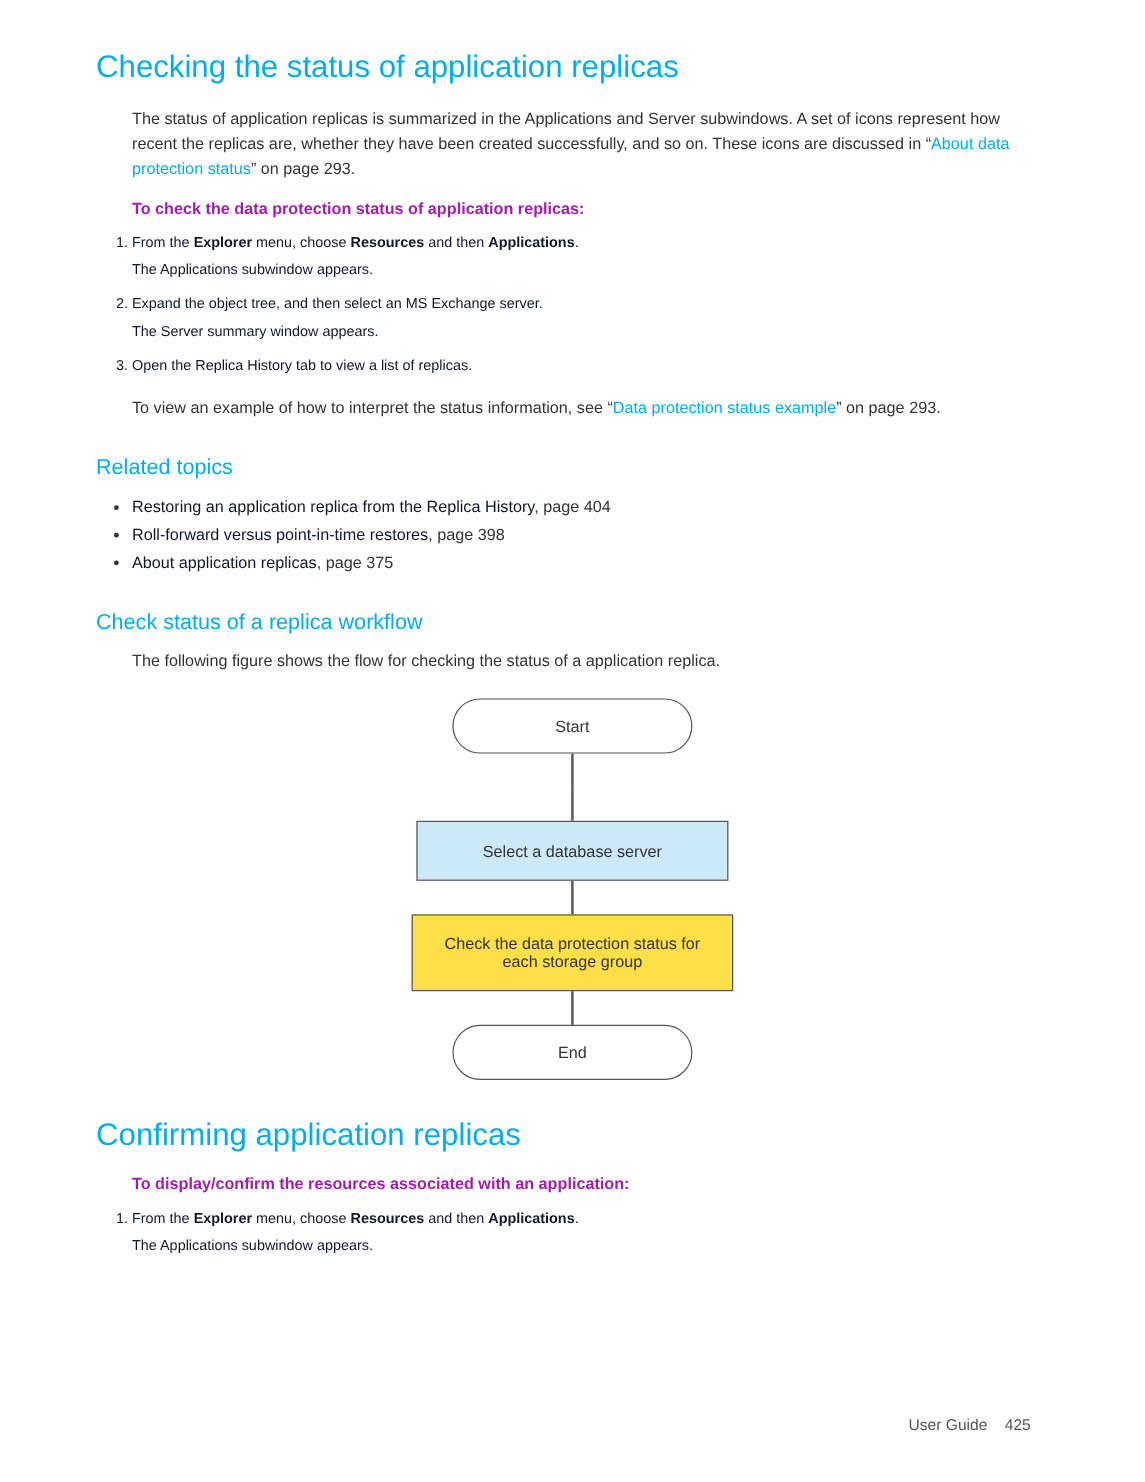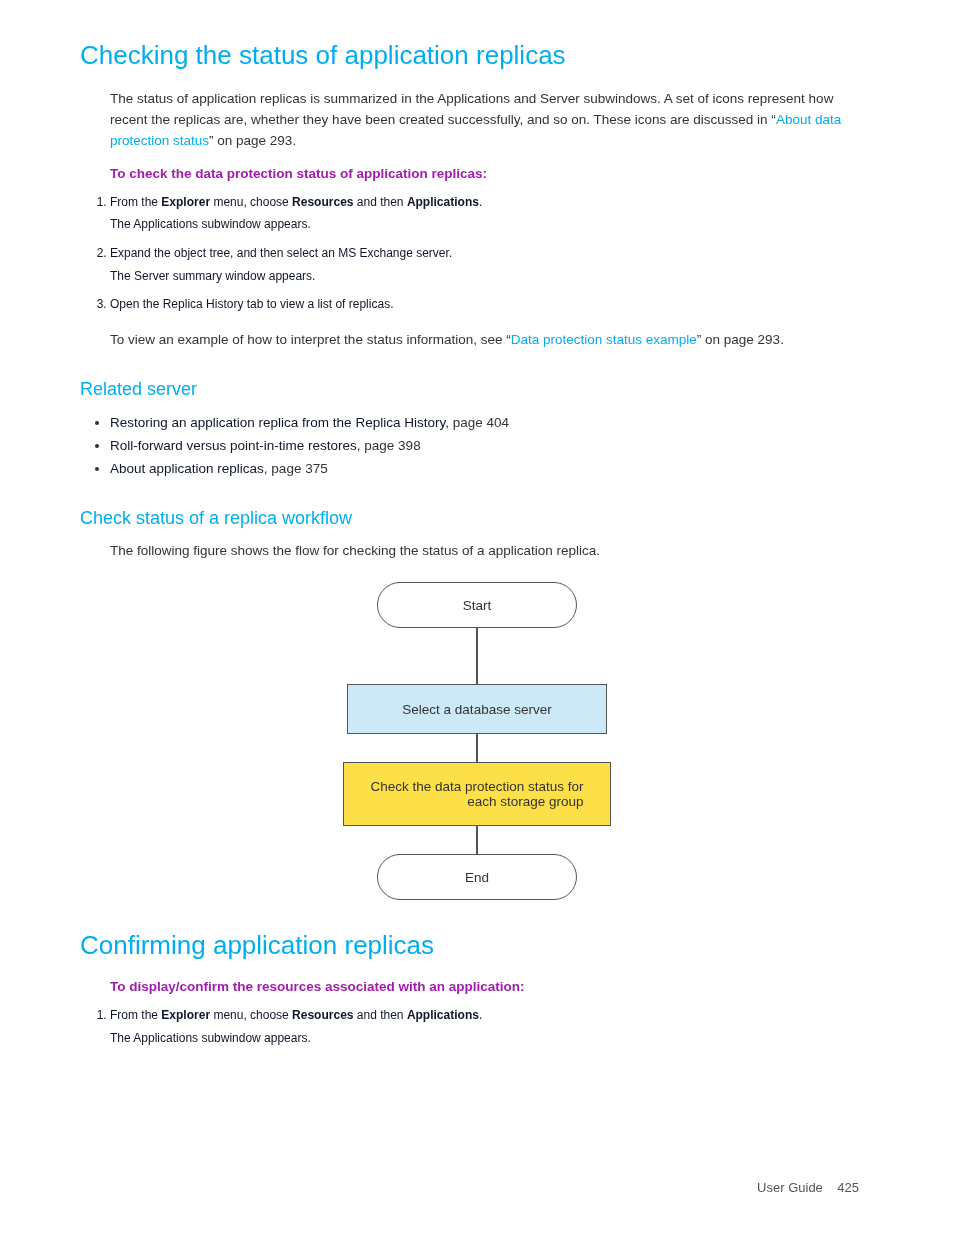--- a/index.html
+++ b/index.html
@@ -96,21 +96,21 @@
       flex-direction: column;
       align-items: center;
       margin: 20px auto 30px auto;
       width: 320px;
     }
 
     .flow-node {
       display: flex;
       align-items: center;
       justify-content: center;
-      text-align: right;
+      text-align: center;
       font-size: 13.5px;
       color: #333333;
     }
 
     .flow-node.rounded {
       border: 1.5px solid #555555;
       border-radius: 28px;
       width: 200px;
       height: 46px;
       background: #ffffff;
@@ -176,21 +176,21 @@
       Open the Replica History tab to view a list of replicas.
     </li>
   </ol>
 
   <p class="body-text indent">
     To view an example of how to interpret the status information, see “<a href="#">Data protection status example</a>” on page 293.
   </p>
 </div>
 
 <div class="section-block">
-  <h2 class="section-title">Related server</h2>
+  <h2 class="section-title">Related topics</h2>
   <ul class="bullets">
     <li>
       <a href="#">Restoring an application replica from the Replica History</a>, page 404
     </li>
     <li>
       <a href="#">Roll-forward versus point-in-time restores</a>, page 398
     </li>
     <li>
       <a href="#">About application replicas</a>, page 375
     </li>

